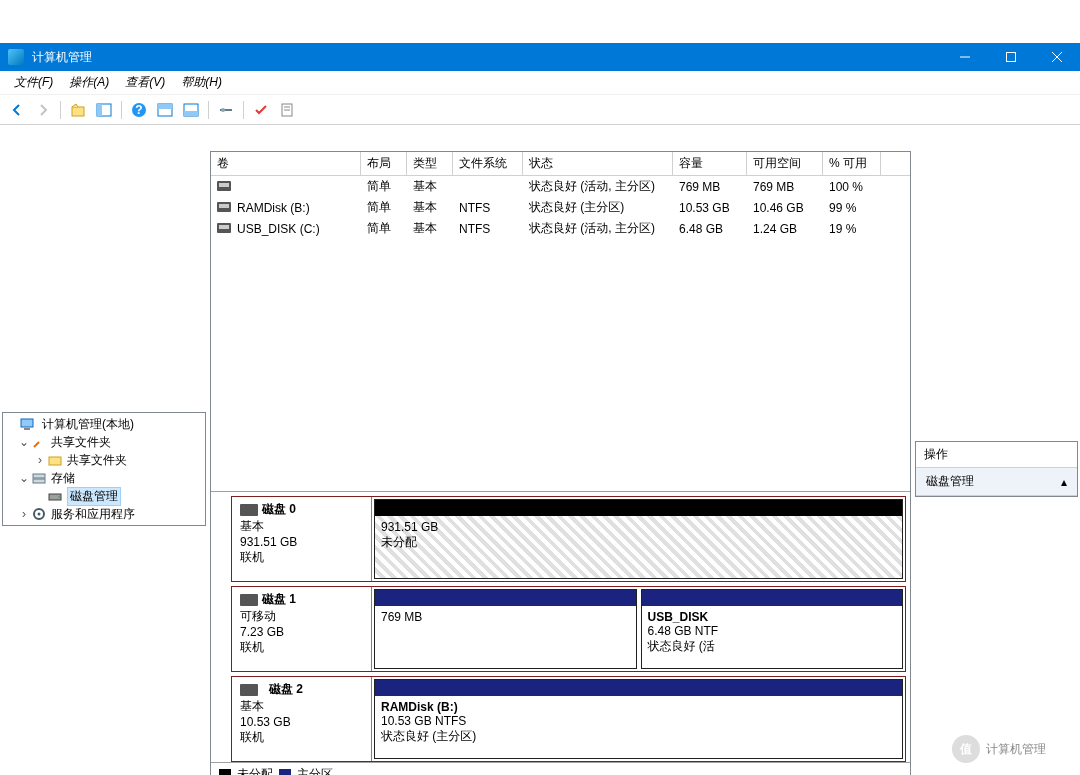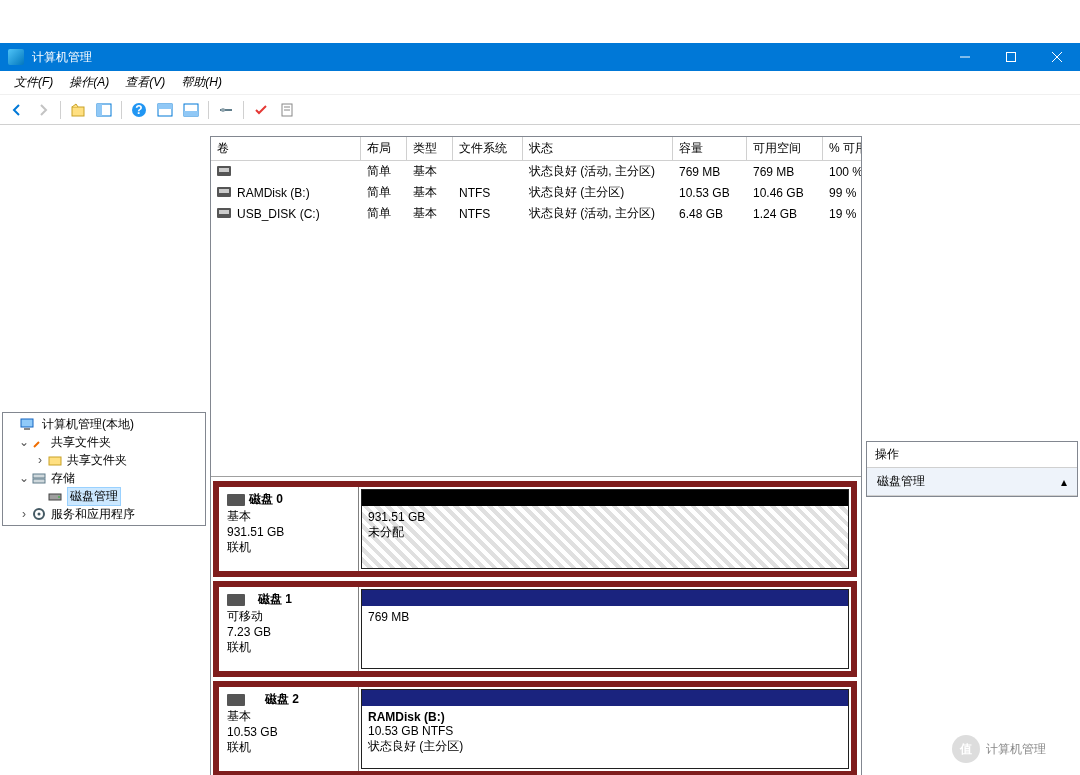--- a/index.html
+++ b/index.html
@@ -22,21 +22,21 @@
 .tool-sep { width: 1px; height: 18px; background: #d0d0d0; margin: 0 2px; }
 .tool-btn { width: 22px; height: 22px; display: flex; align-items: center; justify-content: center; border: 1px solid transparent; }
 .tool-btn.disabled { opacity: .35; }
 .tool-btn svg { width: 16px; height: 16px; }
 
 
 .work { display: flex; height: calc(775px - 30px - 24px - 30px - 3px); align-items: center; }
 .pane { border: 1px solid #828790; background: #fff; margin: 2px; }
 .tree-pane { width: 204px; overflow: auto; }
 .mid-pane { flex: 1; display: flex; flex-direction: column; overflow: hidden; }
-.action-pane { width: 212px; display: flex; flex-direction: column; }
+.action-pane { width: 163px; display: flex; flex-direction: column; }
 
 
 .tree { padding: 2px 0; }
 .tree-row { display: flex; align-items: center; height: 18px; padding-right: 6px; white-space: nowrap; }
 .twisty { width: 14px; text-align: center; color: #555; user-select: none; }
 .node-icon { width: 16px; height: 16px; margin-right: 4px; display: inline-flex; align-items: center; justify-content: center; }
 .tree-row.selected .label-chip { background: #cce8ff; border: 1px solid #99d1ff; }
 .label-chip { padding: 0 2px; border: 1px solid transparent; }
 .lvl0 { padding-left: 2px; } .lvl1 { padding-left: 14px; } .lvl2 { padding-left: 30px; }
 
@@ -45,21 +45,21 @@
 .vol-head, .vol-row { display: grid; grid-template-columns: 150px 46px 46px 70px 150px 74px 76px 58px; align-items: center; }
 .vol-head { background: #fff; border-bottom: 1px solid #d0d0d0; }
 .vol-head > div { border-right: 1px solid #d0d0d0; padding: 3px 6px; font-weight: 400; color: #000; overflow:hidden; text-overflow:ellipsis; white-space:nowrap;}
 .vol-row > div { padding: 2px 6px; overflow:hidden; text-overflow:ellipsis; white-space:nowrap;}
 .vol-row .disk-glyph { width:14px; height:10px; background:#555; display:inline-block; margin-right:6px; border-radius:1px; position:relative;}
 .vol-row .disk-glyph::after{content:""; position:absolute; inset:2px 2px 4px 2px; background:#ccc;}
 
 
 .disk-map-wrap { flex: 1; overflow-y: auto; overflow-x: hidden; position: relative; }
 .disk-map { padding: 0; }
-.disk-card { display: flex; border: 6px solid #7f1d1d; margin: 4px 4px 0 2px; }
+.disk-card { display: flex; border: 1px solid #7f1d1d; margin: 4px 4px 0 20px; }
 .disk-card .meta { width: 140px; padding: 4px 8px; border-right: 1px solid #808080; background: #fff; }
 .disk-card .meta .hd { font-weight: 700; }
 .disk-card .partitions { flex: 1; display: flex; min-height: 84px; }
 .part { border: 1px solid #202020; margin: 2px; display: flex; flex-direction: column; }
 .part .stripe { height: 16px; background: #1a237e; }
 .part .info { padding: 4px 6px; flex:1; }
 .part.unalloc .stripe { background: #000; }
 .part.unalloc .info { background: repeating-linear-gradient(45deg,#fff,#fff 4px,#e0e0e0 4px,#e0e0e0 8px); }
 .legend { display:flex; align-items:center; gap:6px; padding:3px 8px; border-top:1px solid #a0a0a0; background:#fff;}
 .legend .sw{width:12px;height:12px;display:inline-block;}
@@ -300,40 +300,48 @@
                 <div class="stripe"></div>
                 <div class="info">
                   <div>931.51 GB</div>
                   <div>未分配</div>
                 </div>
               </div>
             </div>
           </div>
           <div class="disk-card">
             <div class="meta">
-              <div style="display:flex;align-items:center;gap:13px">
+              <div style="display:flex;align-items:center;gap:4px">
                 <span class="disk-glyph" style="display:inline-block;width:18px;height:12px;background:#555;border-radius:1px"></span>
                 <span class="hd">磁盘 1</span>
               </div>
               <div>可移动</div>
               <div>7.23 GB</div>
               <div>联机</div>
             </div>
             <div class="partitions">
               <div class="part " style="flex: 1 1 0%;">
                 <div class="stripe"></div>
                 <div class="info">
                   <div>769 MB</div>
                 </div>
               </div>
+              <div class="part " style="flex: 1 1 0%;">
+                <div class="stripe"></div>
+                <div class="info">
+                  <div style="font-weight:700">USB_DISK</div>
+                  <div>6.48 GB NTF</div>
+                  <div>状态良好 (活</div>
+                </div>
+              </div>
             </div>
           </div>
           <div class="disk-card">
             <div class="meta">
-              <div style="display:flex;align-items:center;gap:20px">
+              <div style="display:flex;align-items:center;gap:11px">
                 <span class="disk-glyph" style="display:inline-block;width:18px;height:12px;background:#555;border-radius:1px"></span>
                 <span class="hd">磁盘 2</span>
               </div>
               <div>基本</div>
               <div>10.53 GB</div>
               <div>联机</div>
             </div>
             <div class="partitions">
               <div class="part " style="flex: 1 1 0%;">
                 <div class="stripe"></div>

